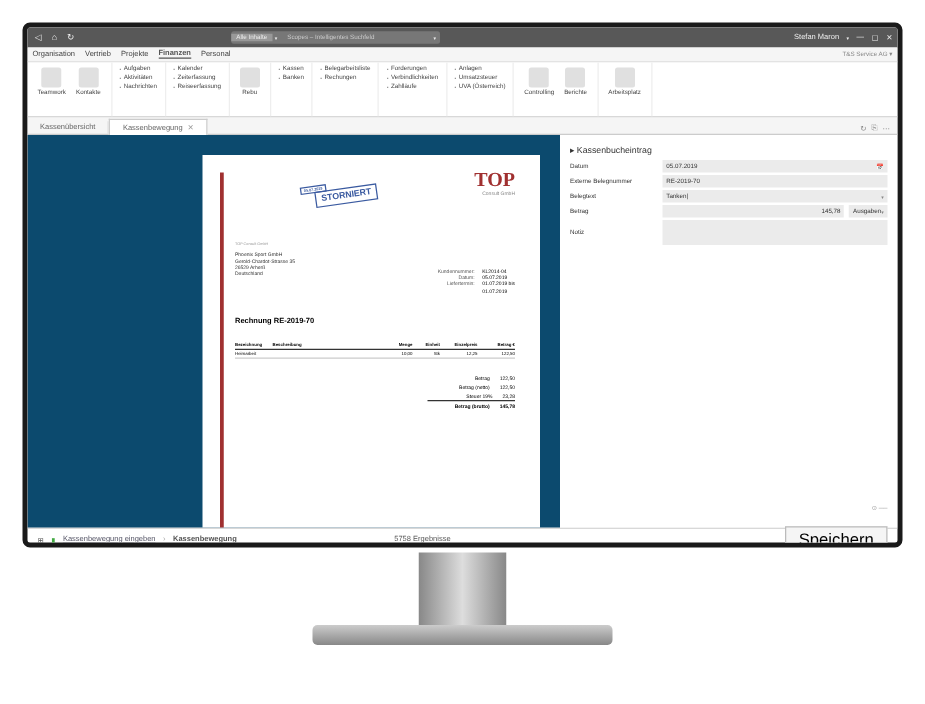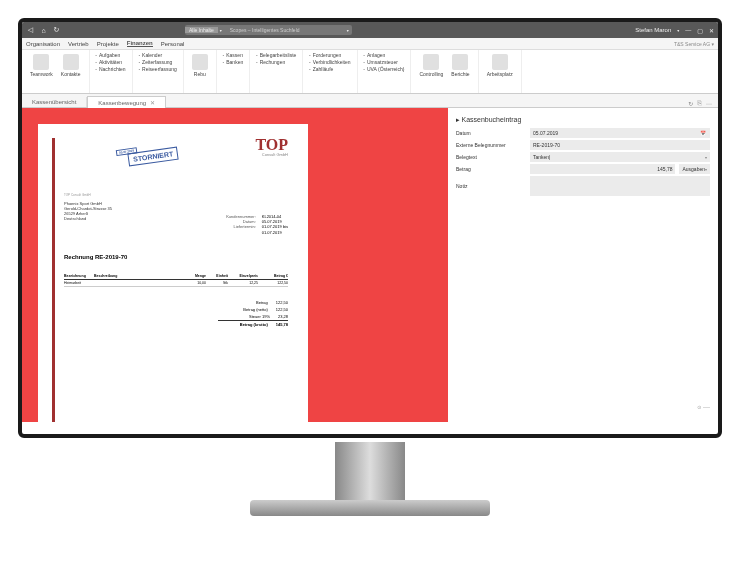--- a/index.html
+++ b/index.html
@@ -28,21 +28,21 @@
 .ribbon-item { display: flex; align-items: center; gap: 2px; white-space: nowrap; }
 .ribbon-item::before { content: "▪"; font-size: 4px; color: #999; }
 
 .tabs { height: 14px; background: #f5f5f5; display: flex; align-items: flex-end; font-size: 6px; border-bottom: 1px solid #ccc; }
 .tab { padding: 2px 10px; border-right: 1px solid #ddd; color: #666; }
 .tab.active { background: #fff; border-top: 1px solid #ccc; border-left: 1px solid #ccc; border-right: 1px solid #ccc; margin-bottom: -1px; }
 .tab .close { margin-left: 4px; color: #999; }
 .tabs .tools { margin-left: auto; display: flex; gap: 4px; padding: 0 6px; font-size: 6px; color: #888; }
 
 .workspace { display: flex; height: 314px; }
-.doc-pane { flex: 1; background: #ef4444; display: flex; justify-content: flex-start; align-items: flex-start; padding: 16px; overflow: hidden; }
+.doc-pane { flex: 1; background: #0c4a6e; display: flex; justify-content: flex-end; align-items: flex-start; padding: 16px; overflow: hidden; }
 .doc { width: 270px; height: 370px; background: #fff; position: relative; font-size: 4px; padding: 18px; }
 .redbar { position: absolute; left: 14px; top: 14px; width: 3px; height: 340px; background: #a03030; }
 .topbrand { position: absolute; right: 20px; top: 14px; text-align: right; }
 .topbrand .logo { font-family: Georgia, serif; font-size: 16px; color: #a03030; font-weight: bold; line-height: 0.9; }
 .topbrand .sub { font-size: 4px; color: #888; }
 .stamp { position: absolute; left: 90px; top: 26px; transform: rotate(-8deg); border: 1px solid #3a5aa0; color: #3a5aa0; padding: 2px 4px; font-size: 7px; font-weight: bold; }
 .stamp .date { position: absolute; top: -6px; left: -12px; font-size: 3px; border: 0.5px solid #3a5aa0; padding: 0 2px; }
 .addr { position: absolute; left: 26px; top: 70px; font-size: 4px; line-height: 1.3; color: #333; }
 .addr .sender { font-size: 3px; color: #999; margin-bottom: 3px; }
 .docmeta { position: absolute; right: 20px; top: 90px; font-size: 4px; text-align: left; line-height: 1.3; }
@@ -314,15 +314,24 @@
         <label>Notiz</label>
         <div class="field" style="height:20px">
             <span></span>
           </div>
       </div>
     </div>
   </div>
 
   <div class="mini-status">⊙ ──</div>
 
+  <div class="statusbar">
+    <span>⊞</span>
+    <span style="color:#4a4">▮</span>
+    <span class="crumb-link">Kassenbewegung eingeben</span>
+    <span class="sep">›</span>
+    <span style="font-weight:bold">Kassenbewegung</span>
+    <span class="results">5758 Ergebnisse</span>
+    <button class="save">Speichern</button>
+  </div>
 </div>
 <div class="stand-neck"></div>
 <div class="stand-base"></div>
 
 </body></html>

